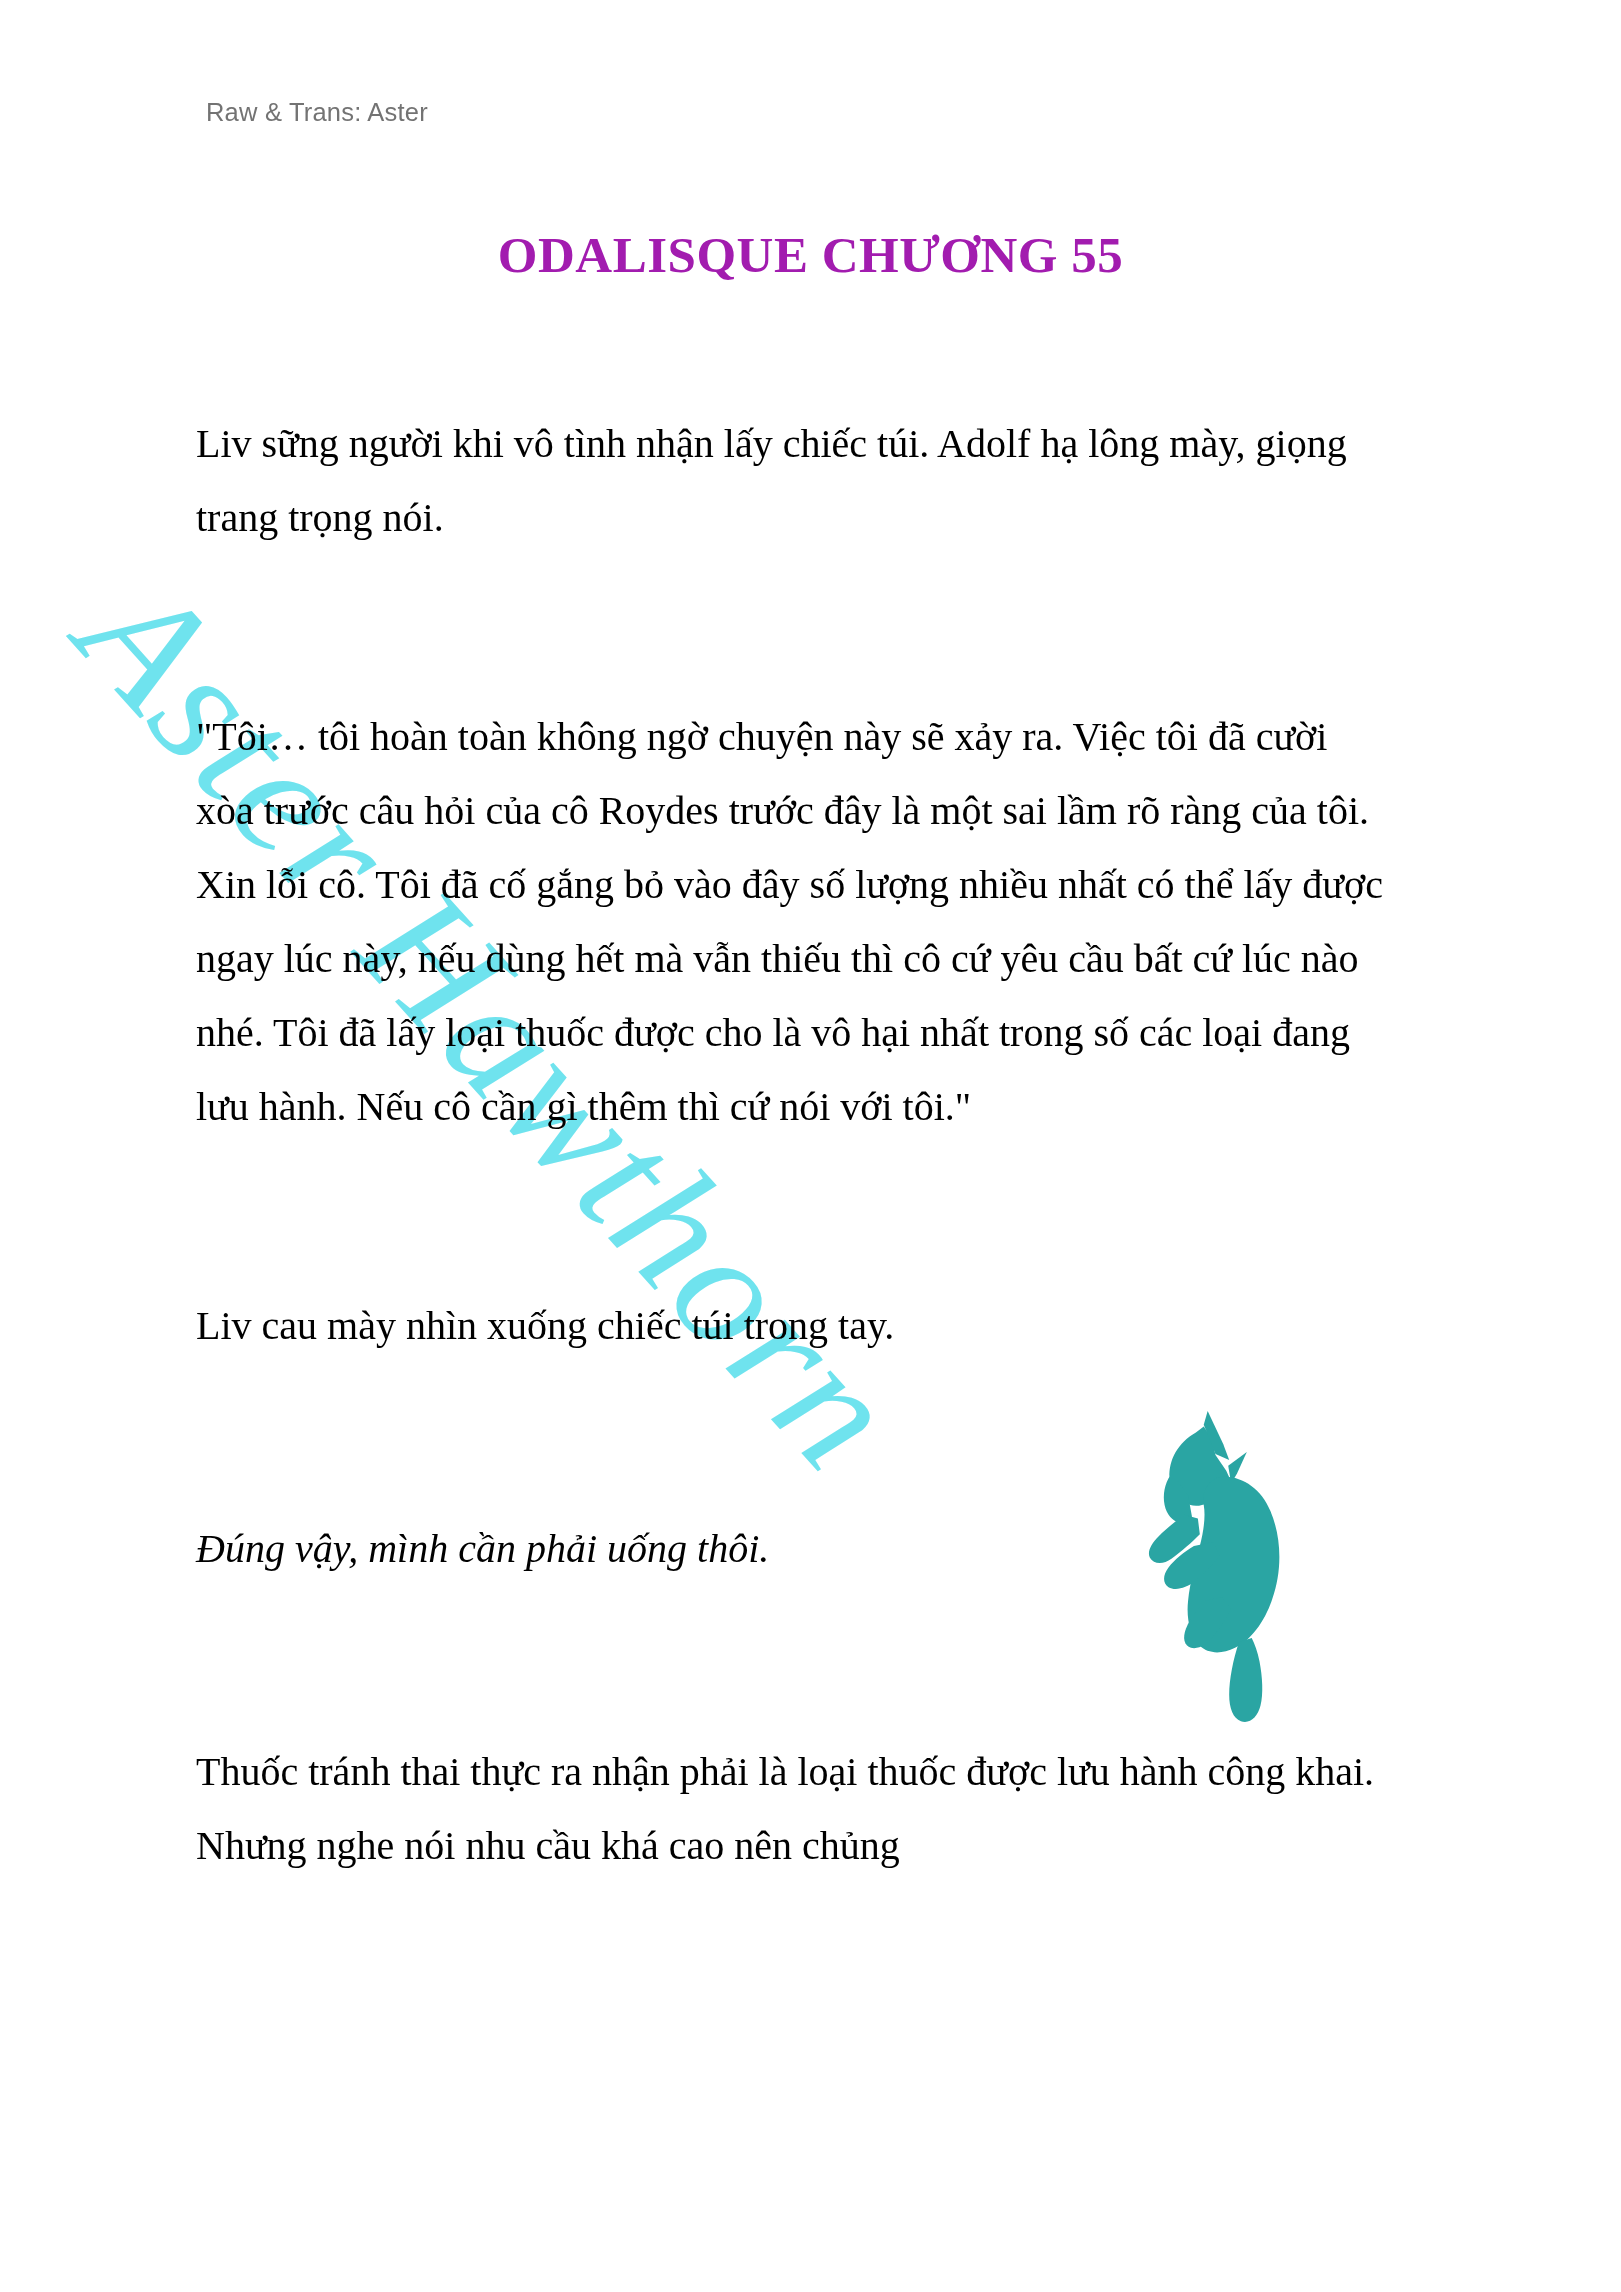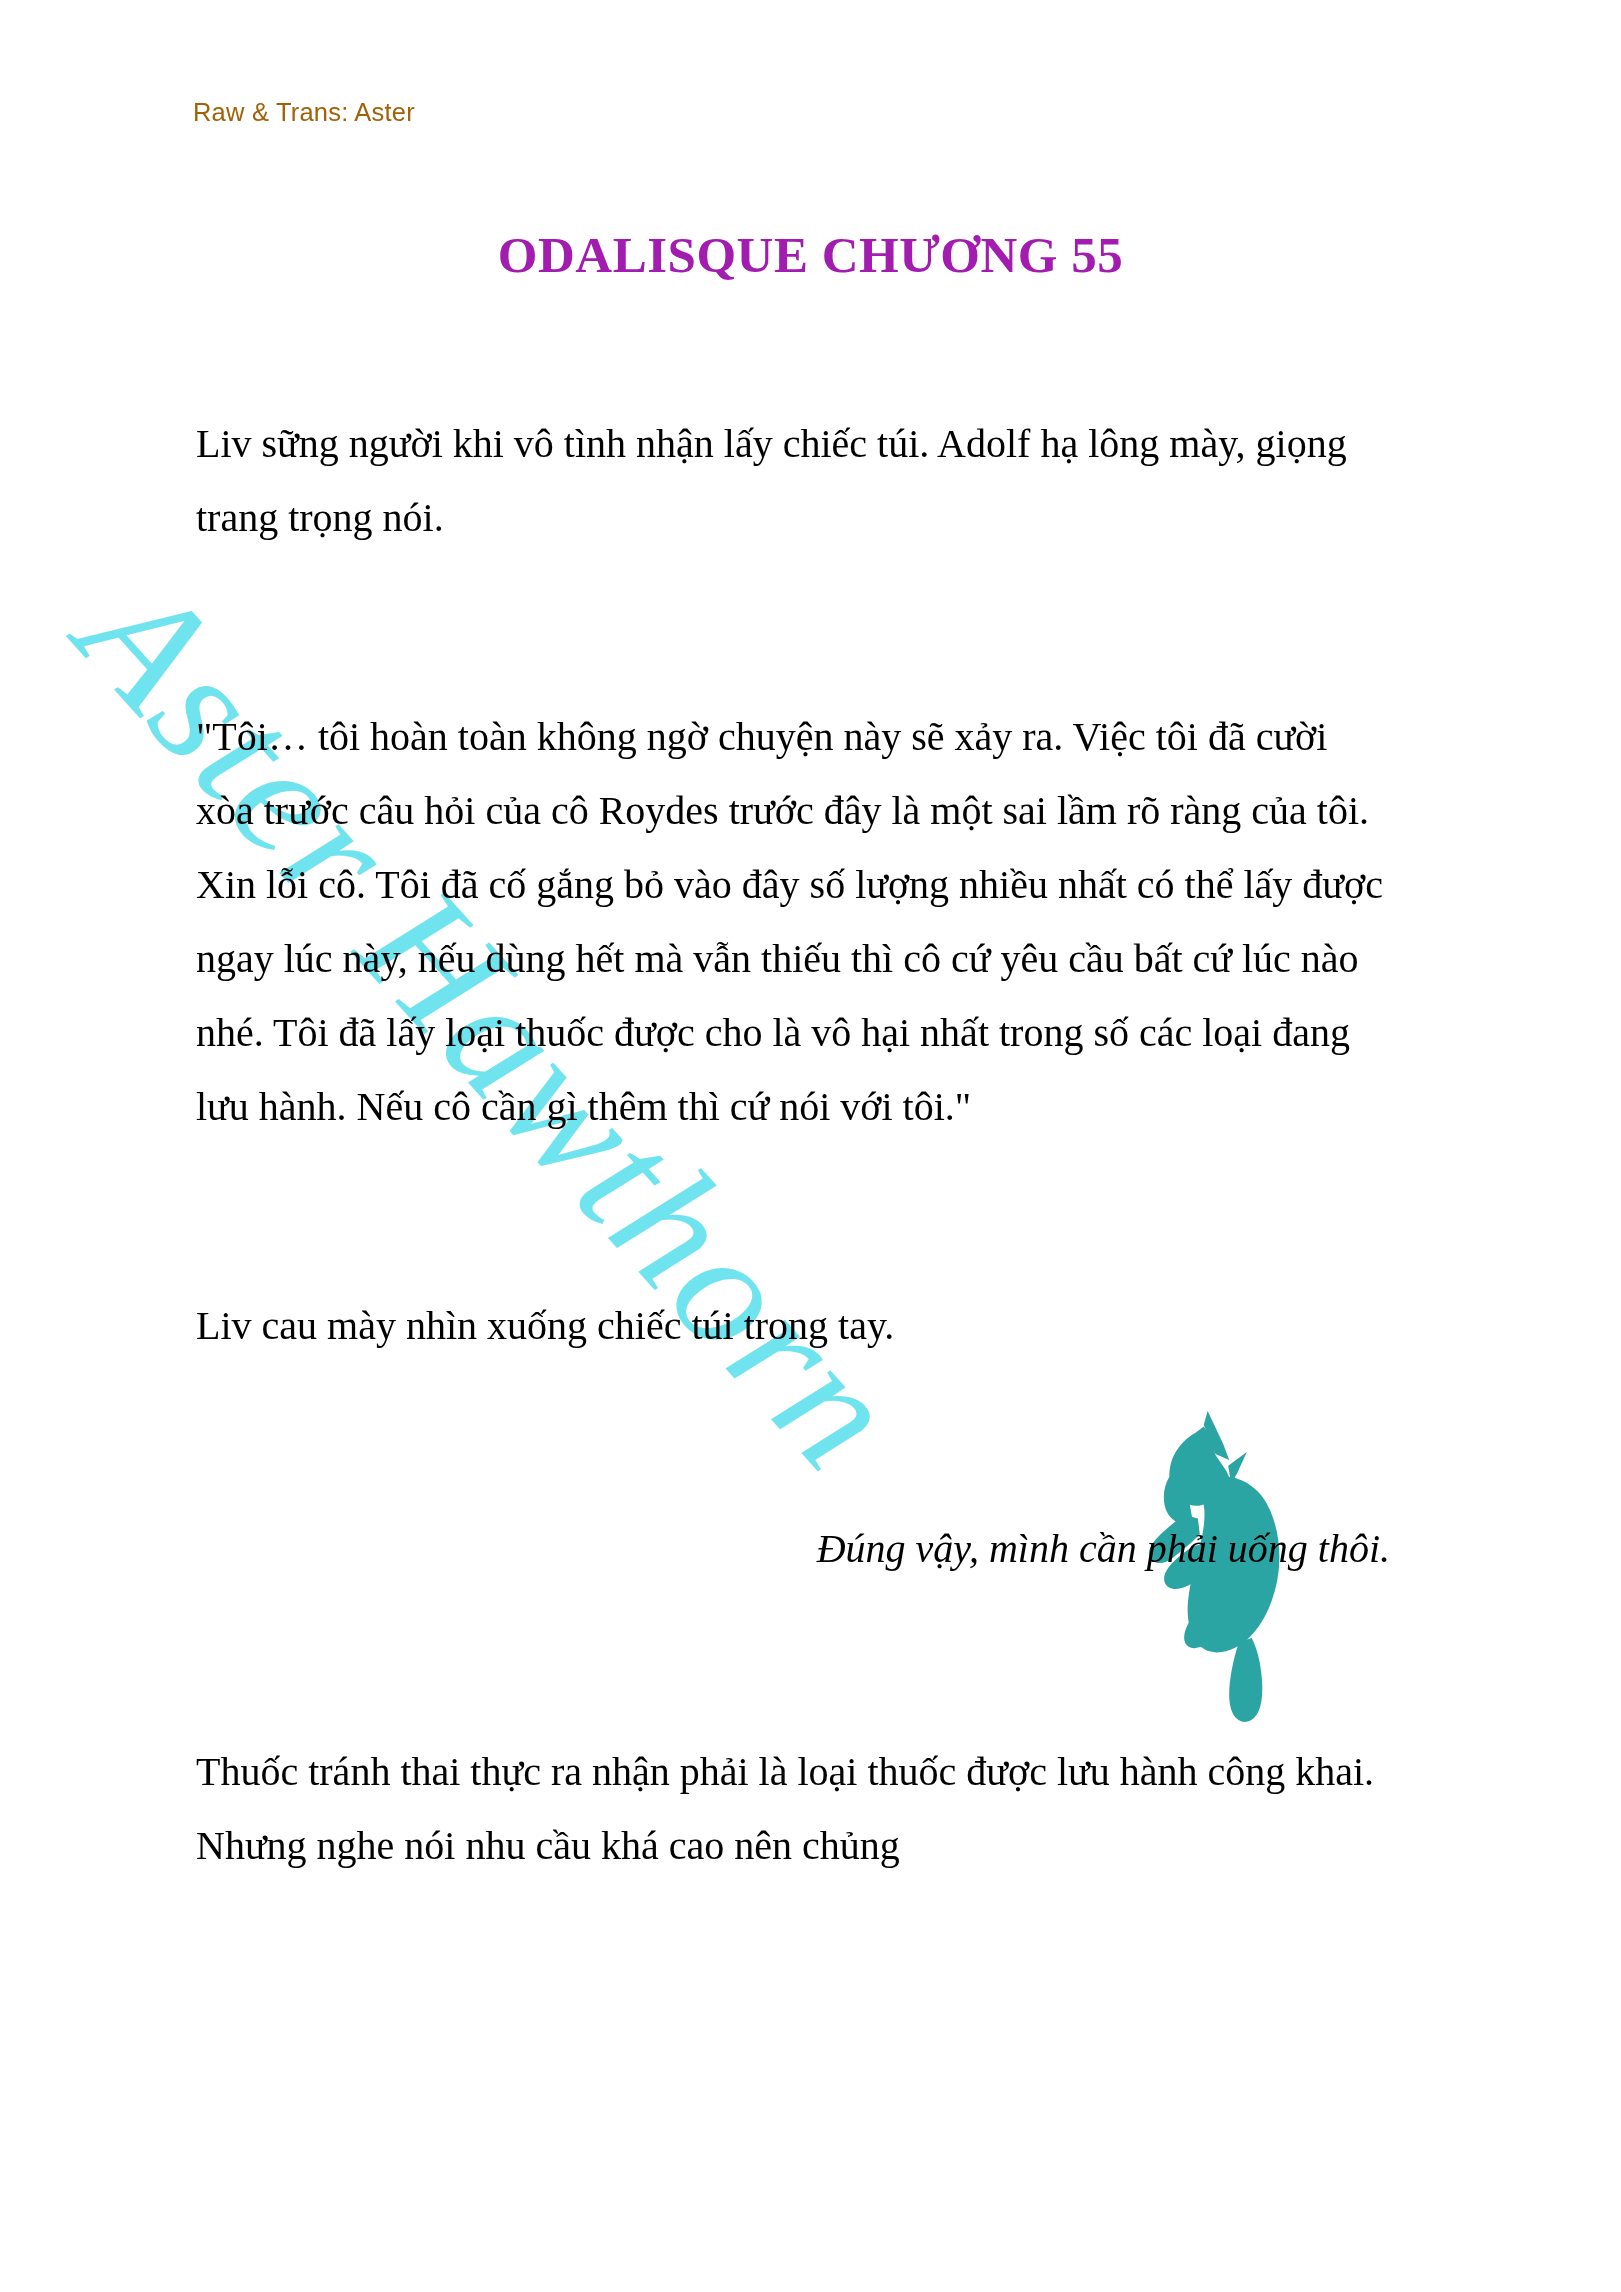--- a/index.html
+++ b/index.html
@@ -51,25 +51,25 @@
 
   
   .content-layer {
     position: absolute;
     inset: 0;
     z-index: 2;
   }
 
   .credit {
     position: absolute;
-    left: 193px;
+    left: 206px;
     top: 98px;
     font-family: "Liberation Sans", "DejaVu Sans", sans-serif;
     font-size: 25.5px;
-    color: #a16207;
+    color: #737373;
     letter-spacing: 0.2px;
   }
 
   .doc-title {
     position: absolute;
     left: 0;
     top: 192px;
     width: 100%;
     text-align: center;
     font-family: "Liberation Serif", "DejaVu Serif", serif;
@@ -90,21 +90,20 @@
     font-family: "Liberation Serif", "DejaVu Serif", serif;
     font-size: 40px;
     line-height: 74px;
     color: #000000;
     margin: 0 12px 74px 0;
     text-align: left;
     white-space: normal;
   }
   .para.italic {
     font-style: italic;
-    text-align: right;
   }
   .para.gap-lg {
     margin-bottom: 145px;
   }
   .para.gap-xl {
     margin-bottom: 149px;
   }
 </style>
 </head>
 <body>

